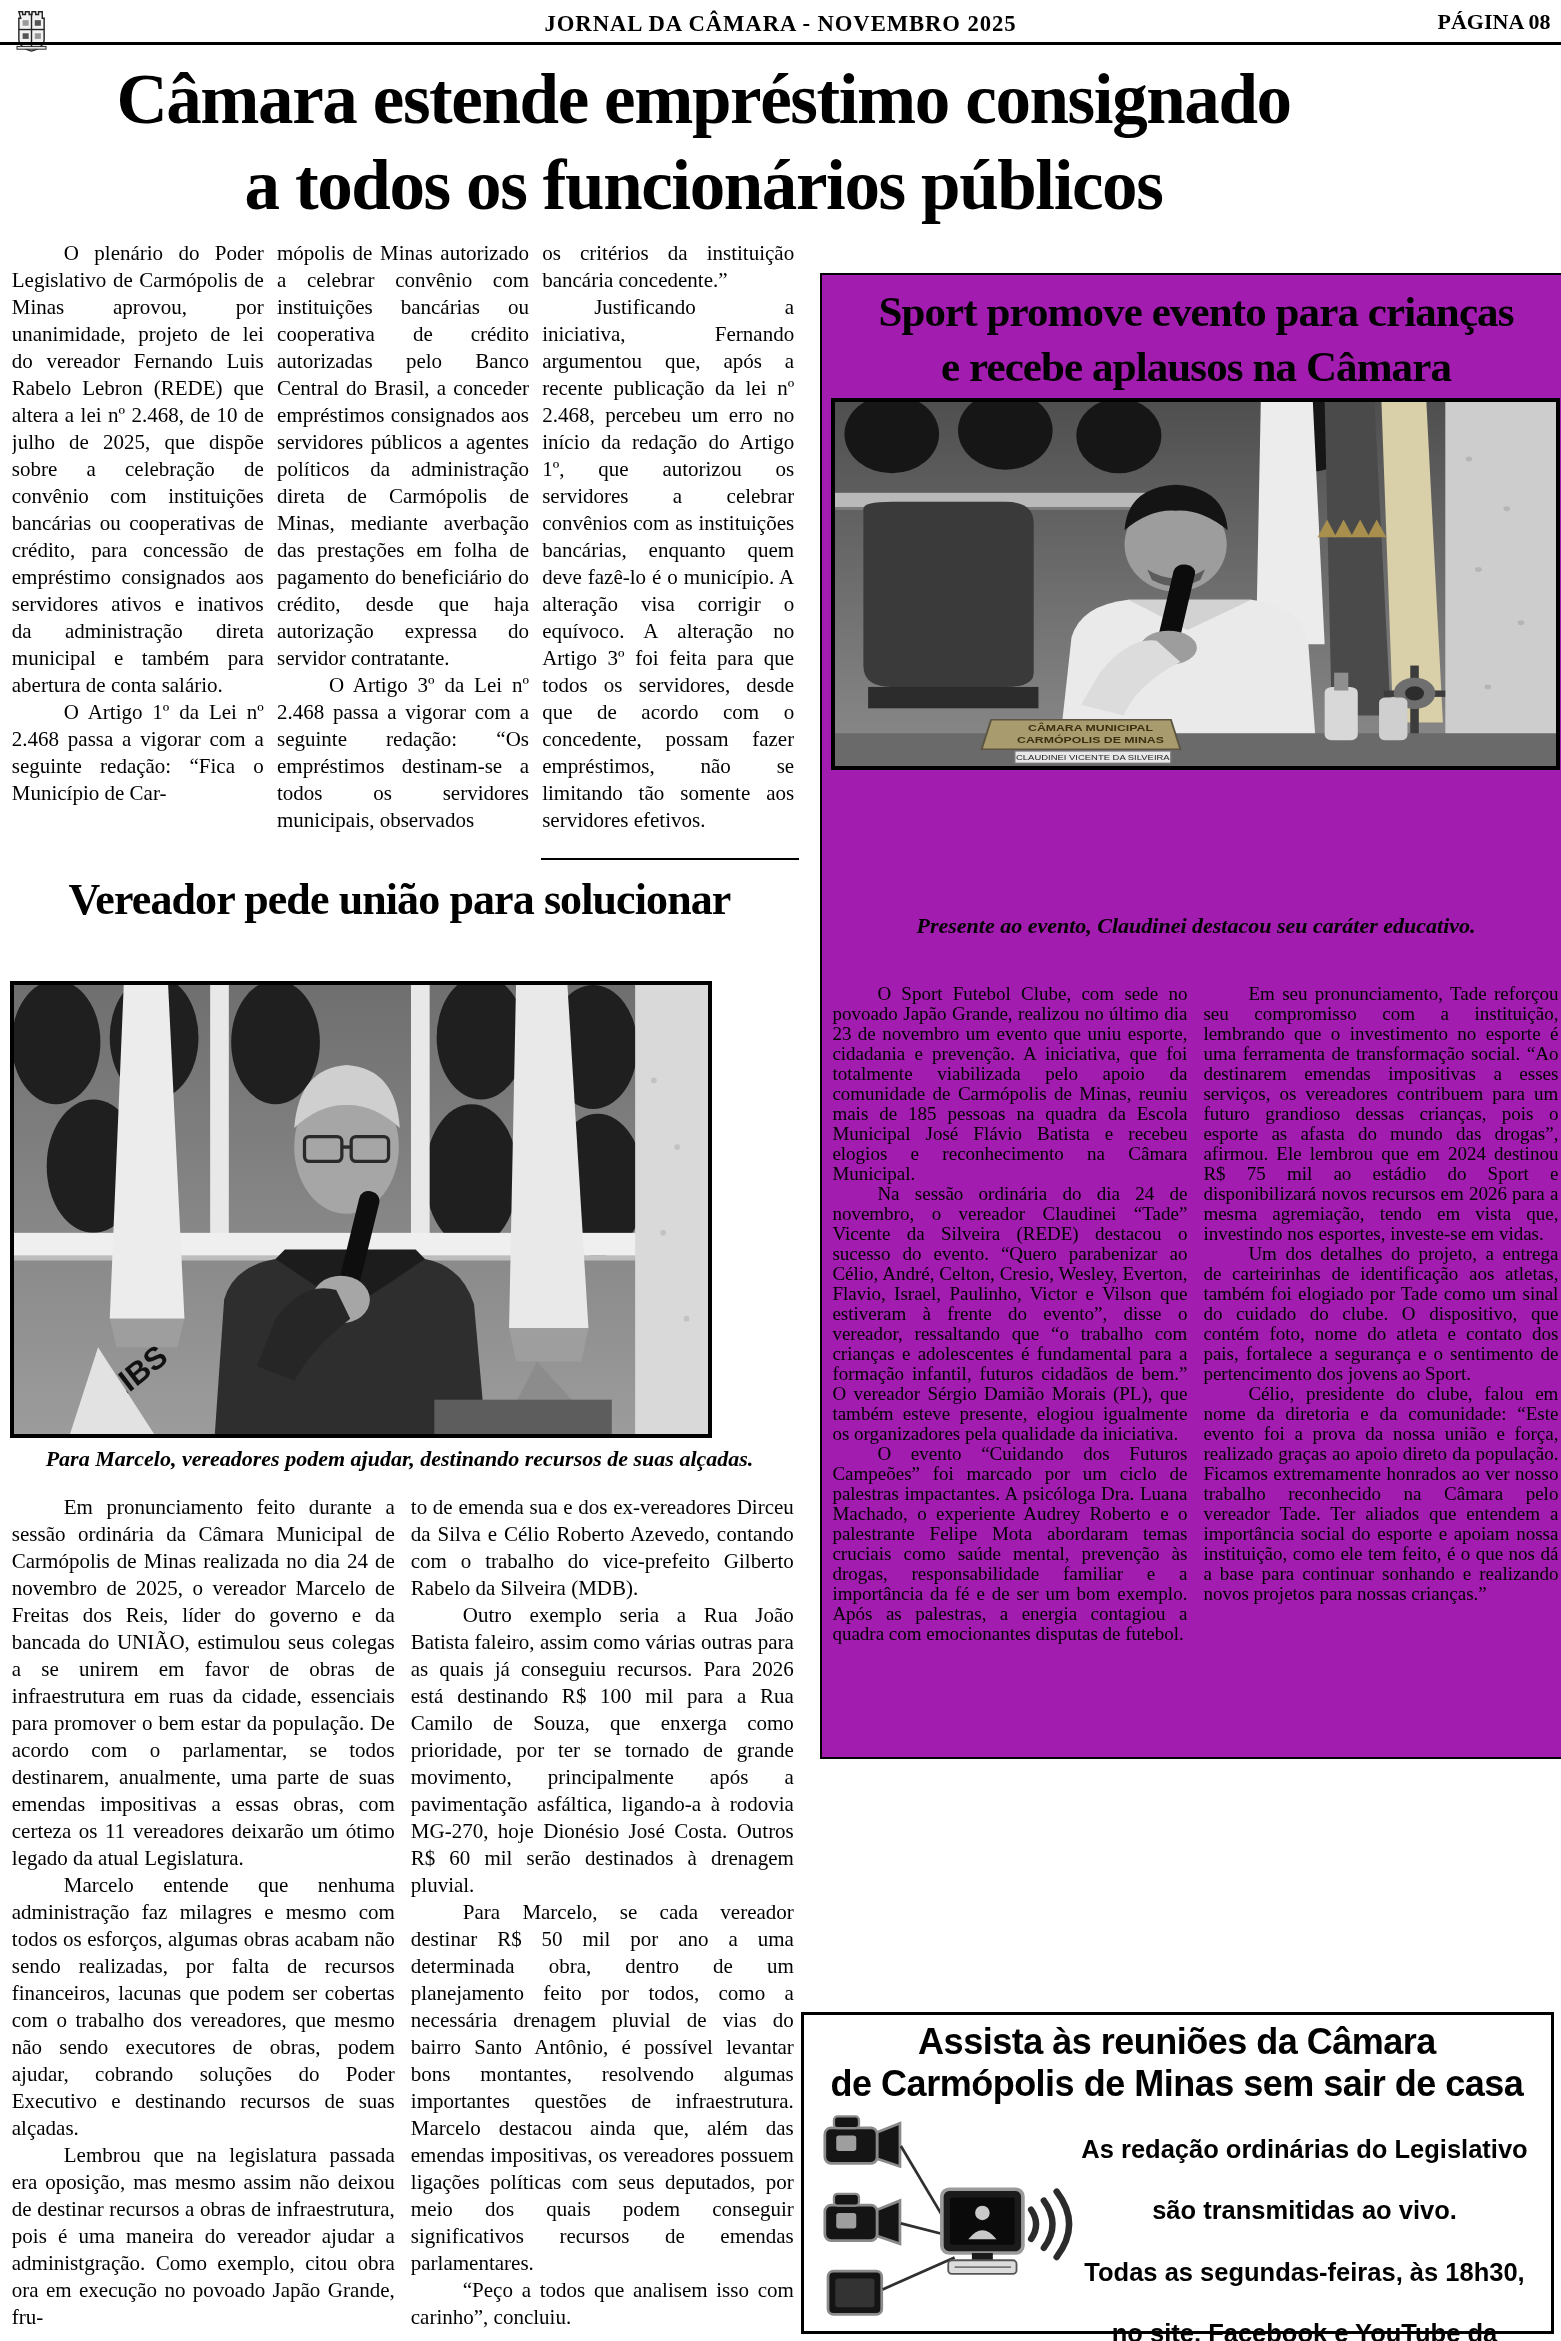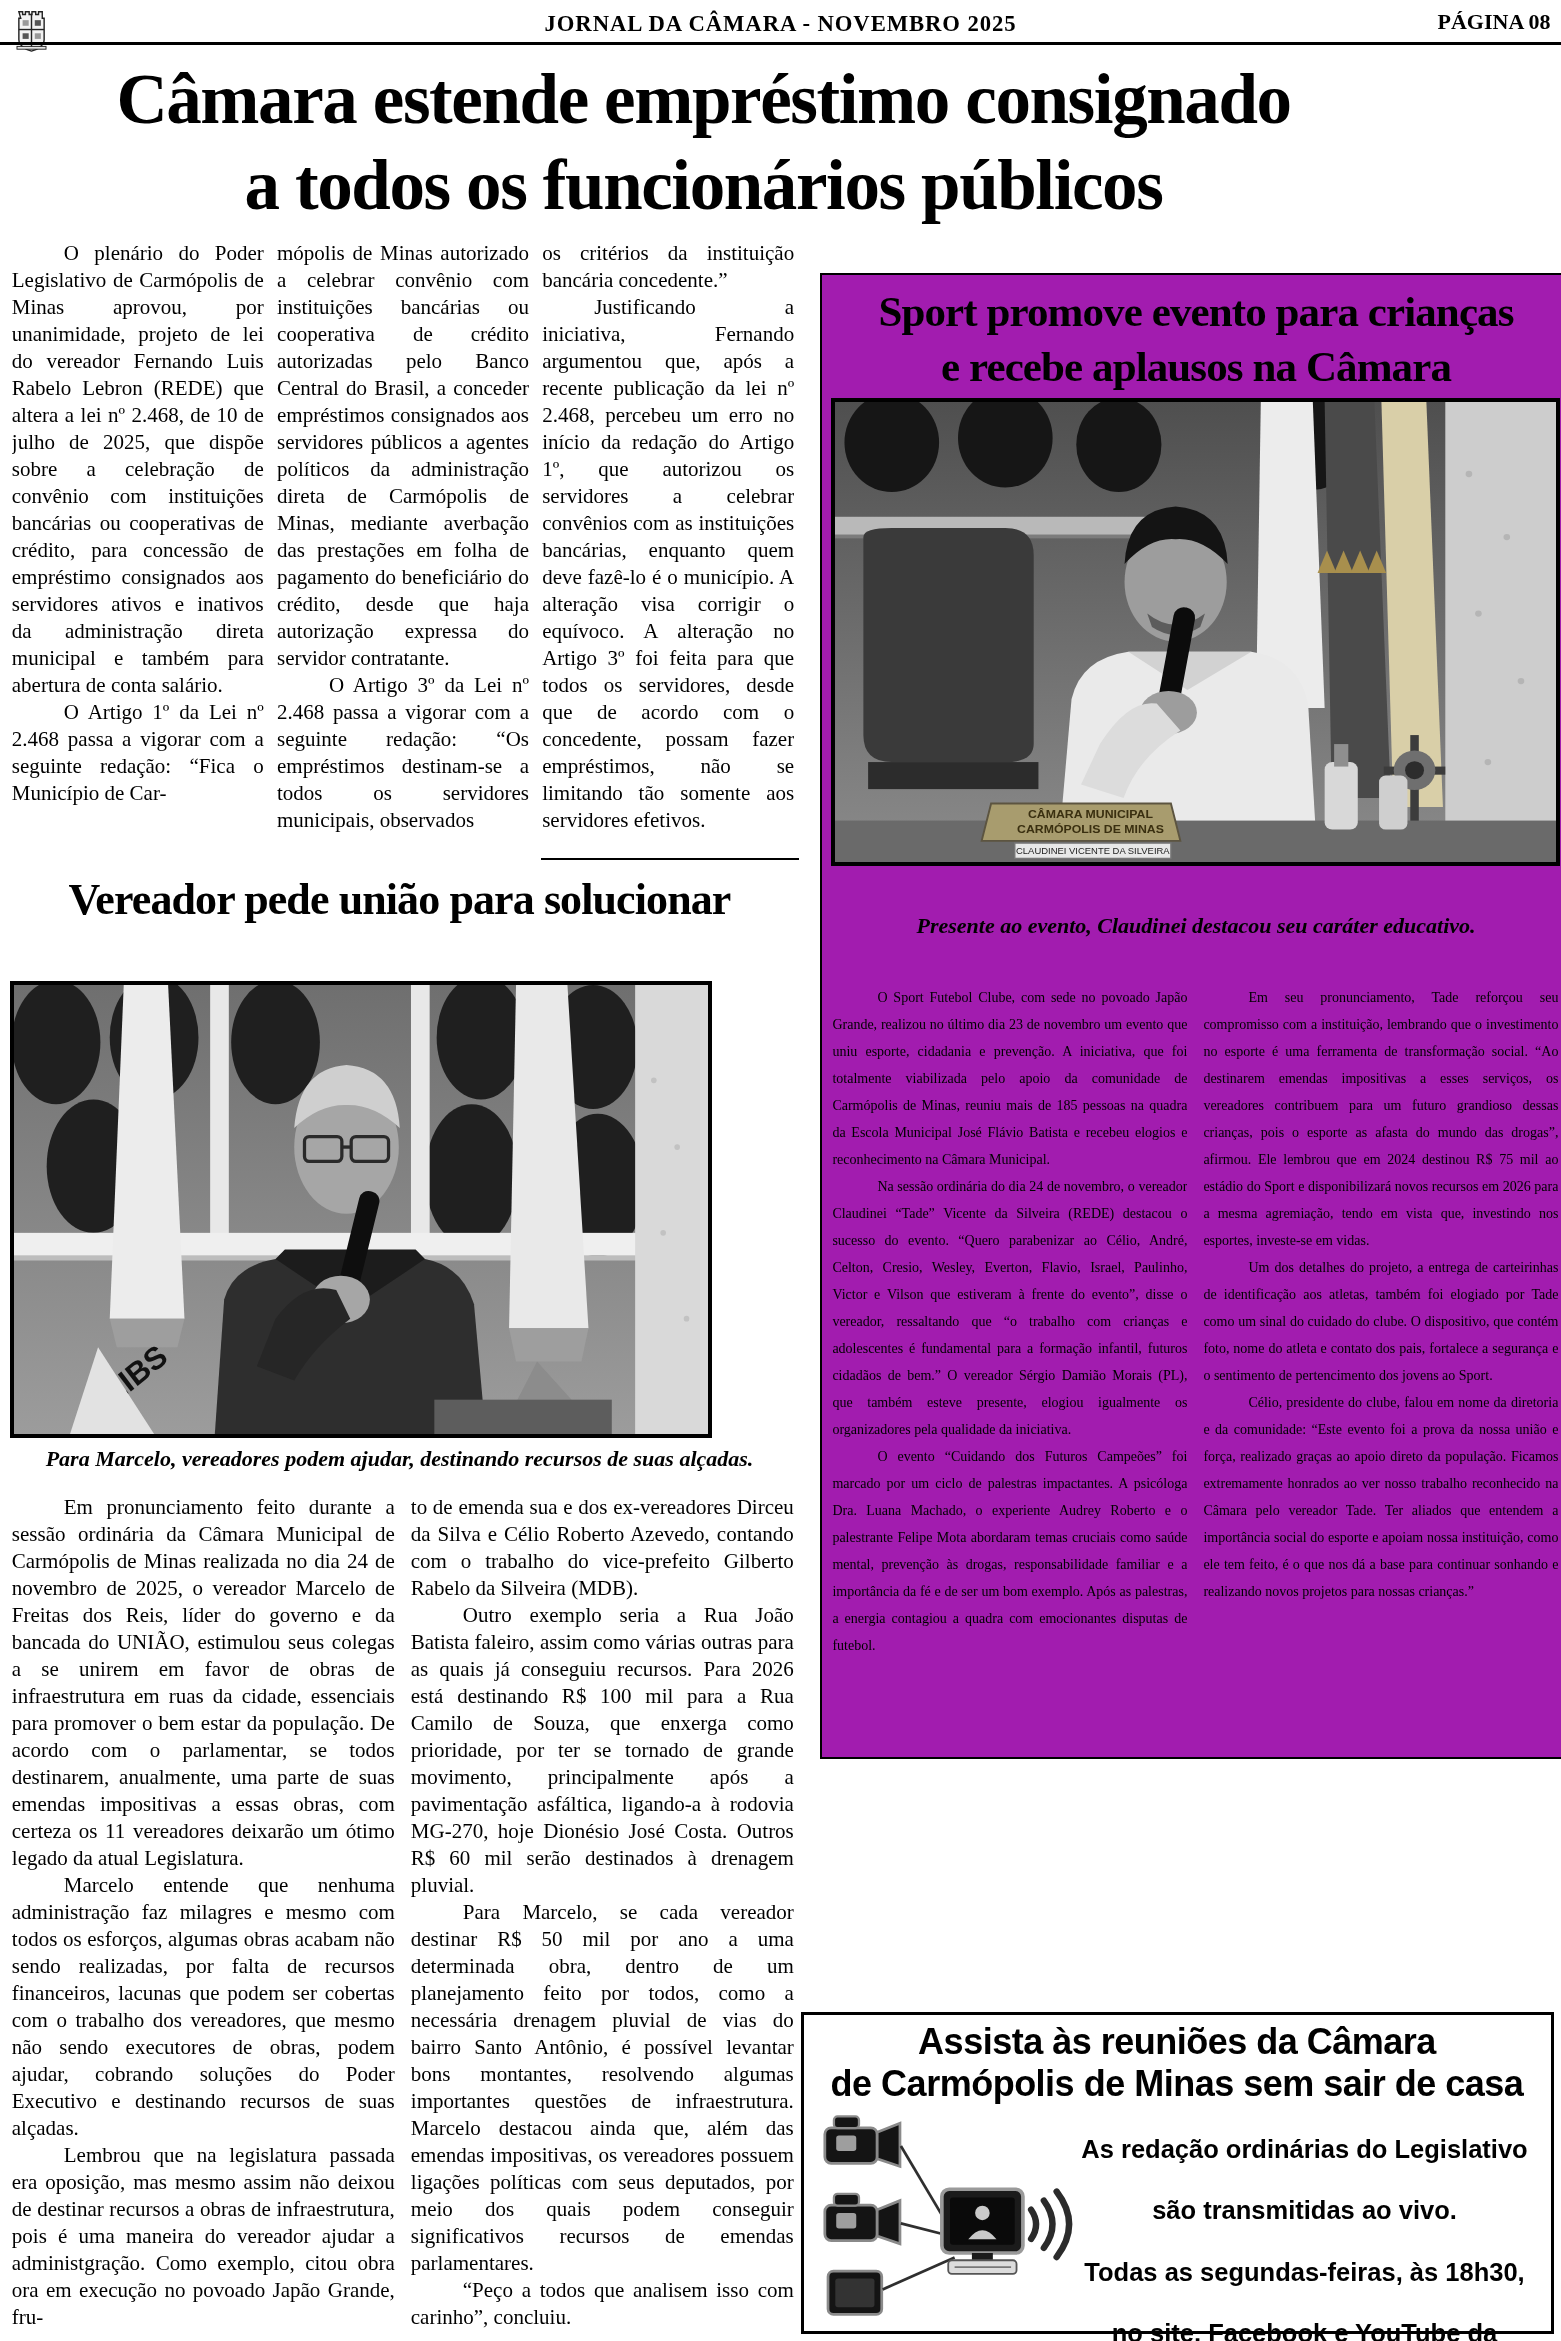--- a/index.html
+++ b/index.html
@@ -29,28 +29,28 @@
   .infra-photo svg{display:block;width:100%;height:100%;}
   .infra-caption{left:0;top:1446px;width:799px;text-align:center;font-size:22px;font-weight:bold;font-style:italic;}
   .infra-cols{left:11.8px;top:1494px;width:783px;height:838px;display:flex;gap:16px;overflow:hidden;}
   .infra-col{flex:0 0 383px;width:383px;overflow:hidden;}
 
   
   .sport-box{left:820px;top:273px;width:753px;height:1486px;background:#a21caf;
              border:2.8px solid #000;box-sizing:border-box;}
   .sport-headline{left:0;top:8.5px;width:748px;text-align:center;font-weight:bold;
                   font-size:43px;line-height:55px;letter-spacing:-0.9px;position:absolute;}
-  .sport-photo{position:absolute;left:9.4px;top:123px;width:729px;height:468px;border:4.7px solid #000;
+  .sport-photo{position:absolute;left:9.4px;top:123px;width:729px;height:372px;border:4.7px solid #000;
                box-sizing:border-box;background:#777;}
   .sport-photo svg{display:block;width:100%;height:100%;}
   .sport-caption{position:absolute;left:0;top:638px;width:748px;text-align:center;
                  font-size:22px;font-weight:bold;font-style:italic;}
   .sport-cols{position:absolute;left:10.4px;top:709px;width:727px;height:760px;display:flex;gap:16px;overflow:hidden;}
   .sport-col{flex:0 0 355px;width:355px;overflow:hidden;}
-  .sport-col .para{font-size:14px;line-height:27px;}
+  .sport-col .para{font-size:19px;line-height:20px;}
   .sport-col .para.indent{text-indent:45px;}
 
   
   .watch-box{left:801px;top:2012px;width:753px;height:322px;background:#fff;
              border:3.8px solid #000;box-sizing:border-box;font-family:"Liberation Sans", sans-serif;}
   .watch-title{position:absolute;left:0;top:5.7px;width:746px;text-align:center;font-weight:bold;
                font-size:36px;line-height:42px;letter-spacing:-0.5px;}
   .watch-icon{position:absolute;left:14px;top:91px;width:255px;height:212px;}
   .watch-lines{position:absolute;left:255px;top:90px;width:491px;text-align:center;}
   .watch-line{font-size:25.5px;font-weight:bold;line-height:36px;}

